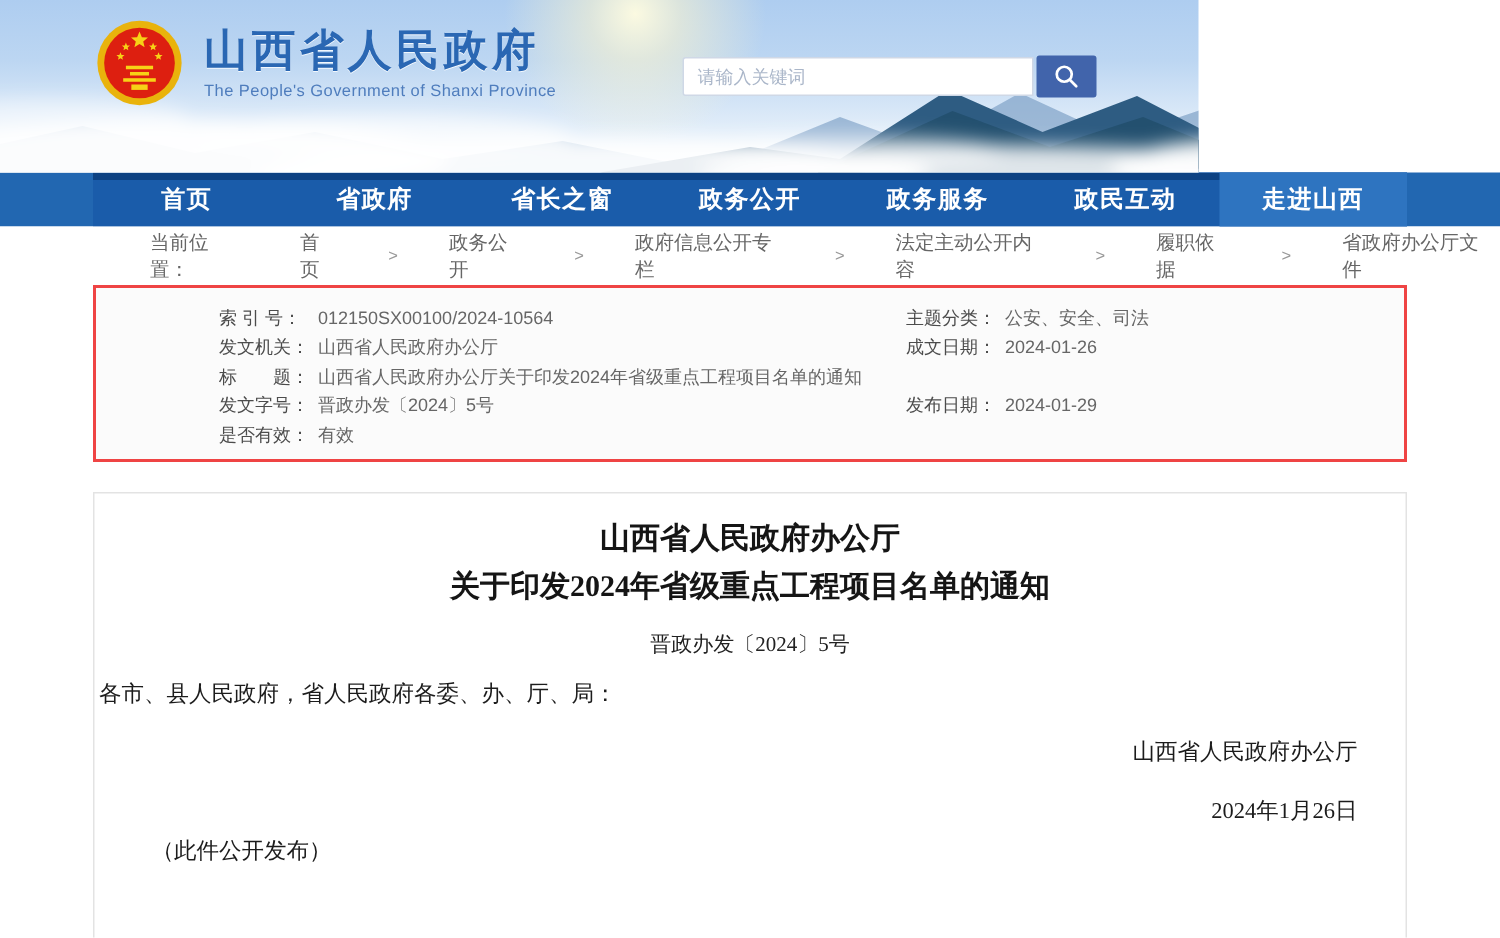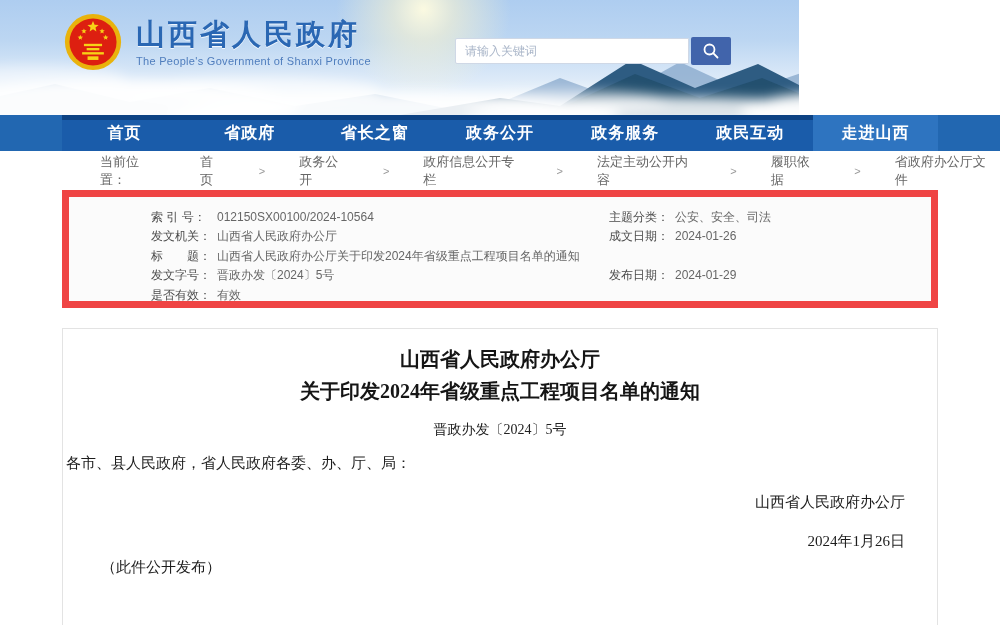--- a/index.html
+++ b/index.html
@@ -38,21 +38,21 @@
   
   .breadcrumb { height:39px; display:flex; align-items:center; padding-left:100px;
                 font-size:13px; color:#666; background:#fff;gap:28px; }
   .crumb { color:#666; text-decoration:none; margin:0 6px; cursor:pointer; }
   .crumb:first-of-type { margin-left:10px; }
   .crumb-sep { color:#999; font-size:11px; }
   .crumb-label { color:#666; }
 
   
   .meta-panel { margin:0 62px; width:876px; height:118px; background:#fbfbfb;
-                border:7px solid #ef4444; padding:11px 0 0 82px; }
+                border:2px solid #ef4444; padding:11px 0 0 82px; }
   .meta-row { display:grid; grid-template-columns:66px 392px 66px auto;
               font-size:12px; line-height:19.4px; color:#5a5a5a; }
   .meta-label { color:#4c4c4c; white-space:pre; }
   .meta-value { color:#666; white-space:nowrap; }
 
   
   .doc-panel { margin:20px 62px 0; width:876px; height:340px; background:#fff;
                border:1px solid #e3e3e3; padding:14px 0 0;
                font-family:"Liberation Serif", serif; }
   .doc-title { text-align:center; font-size:20px; line-height:32px; font-weight:bold; color:#151515; }

